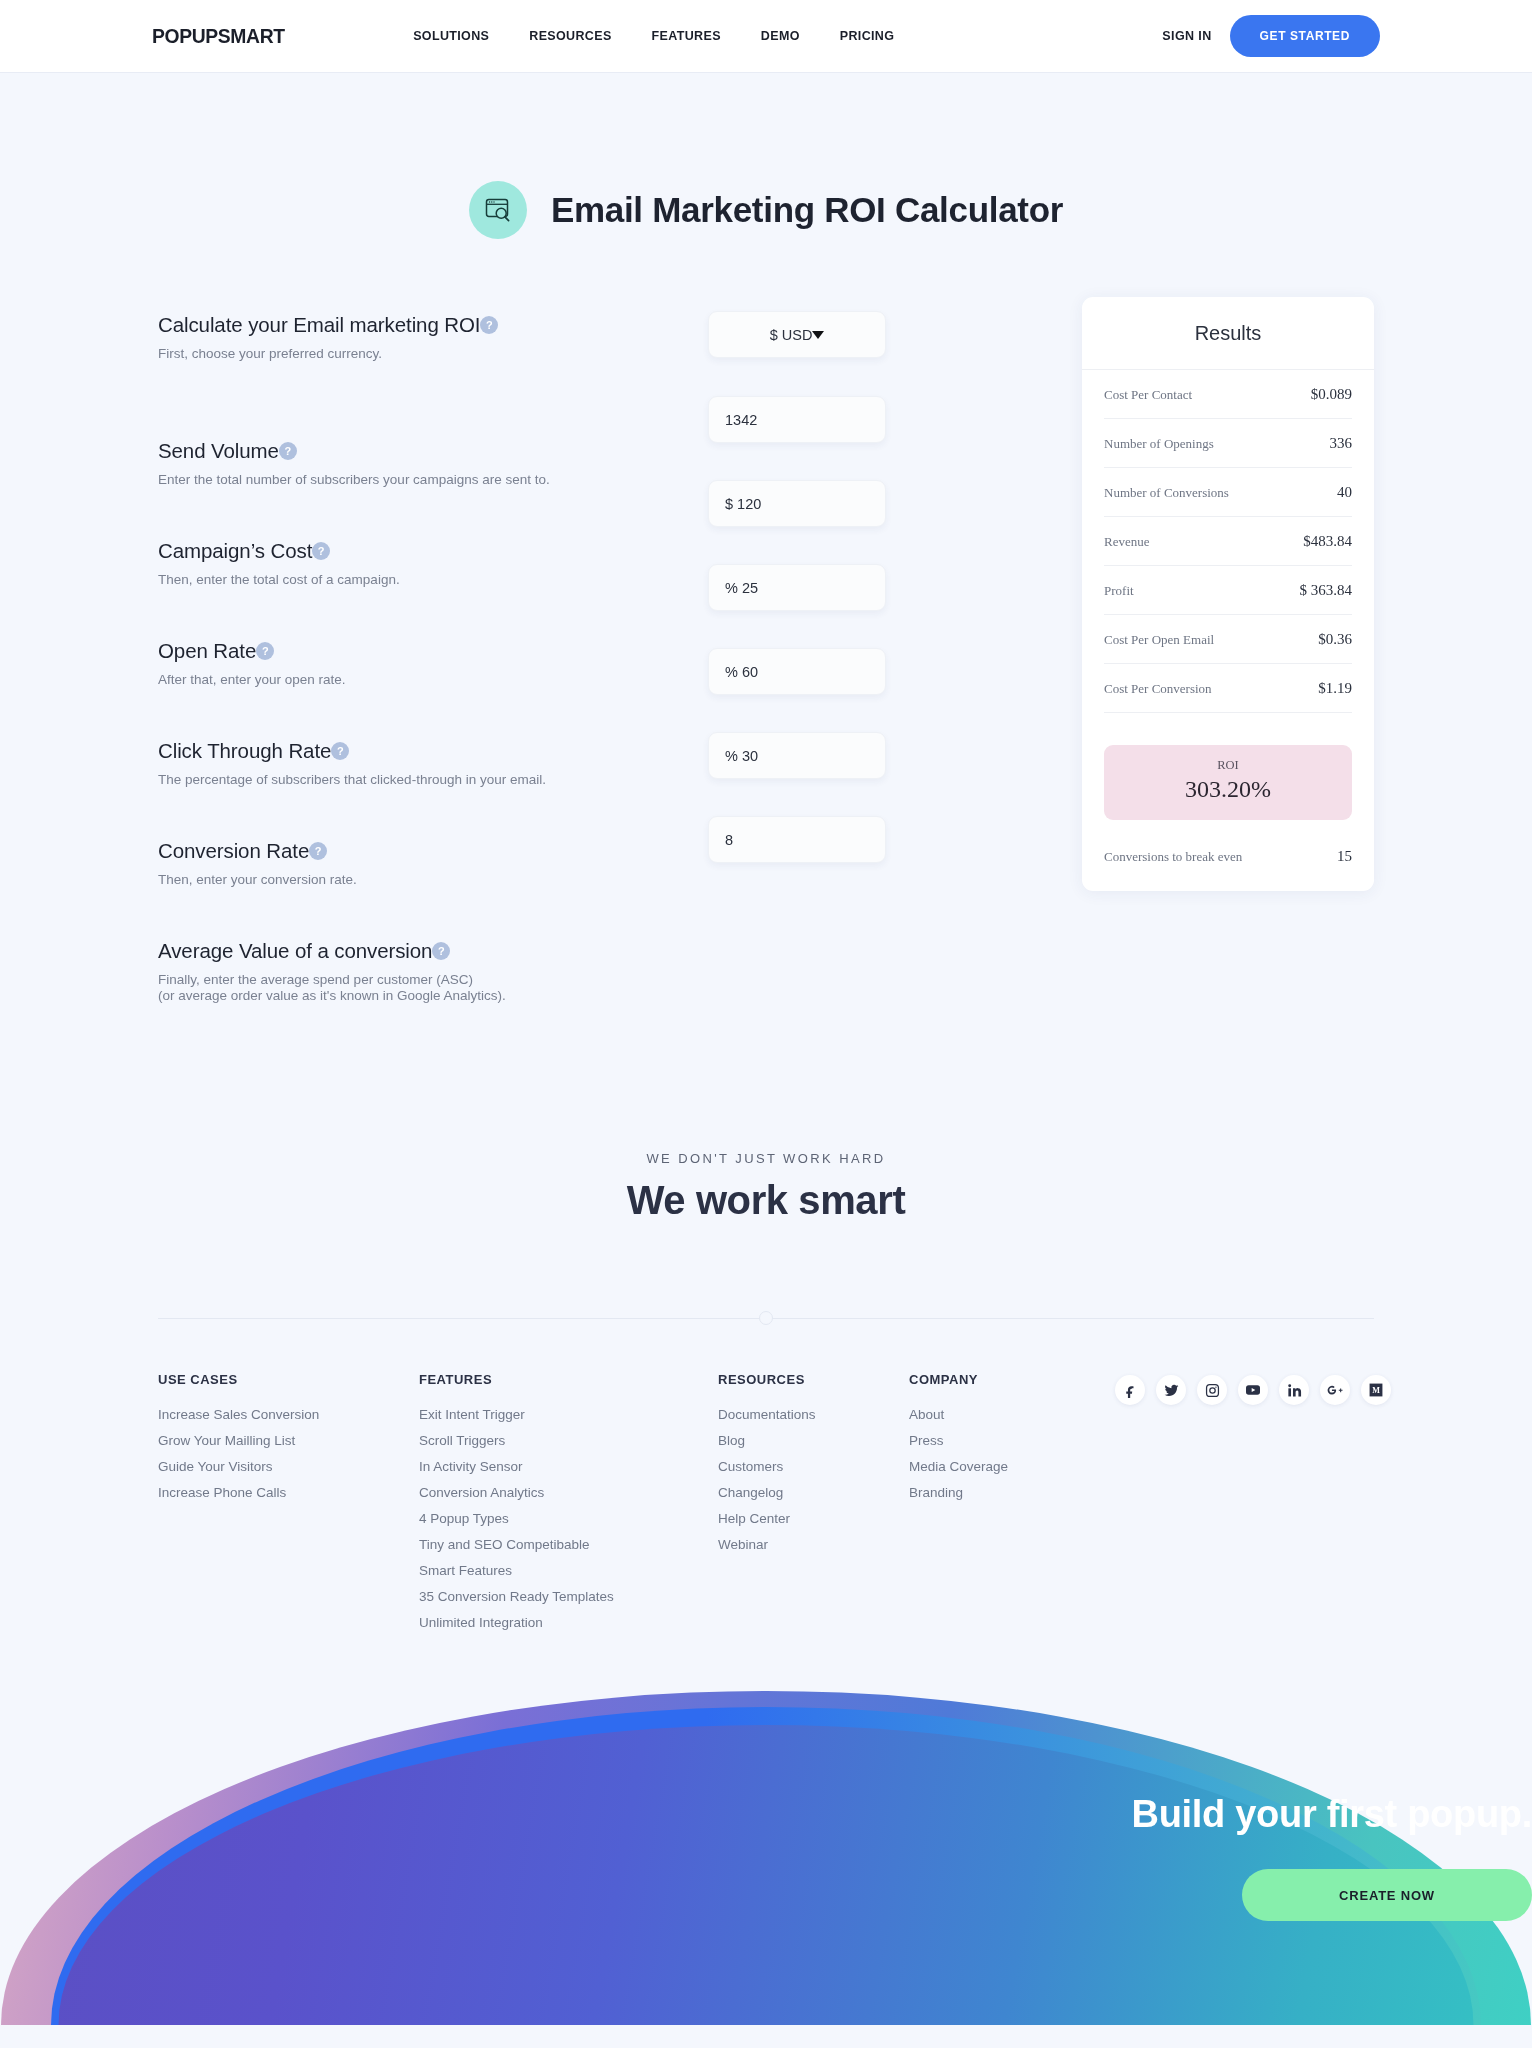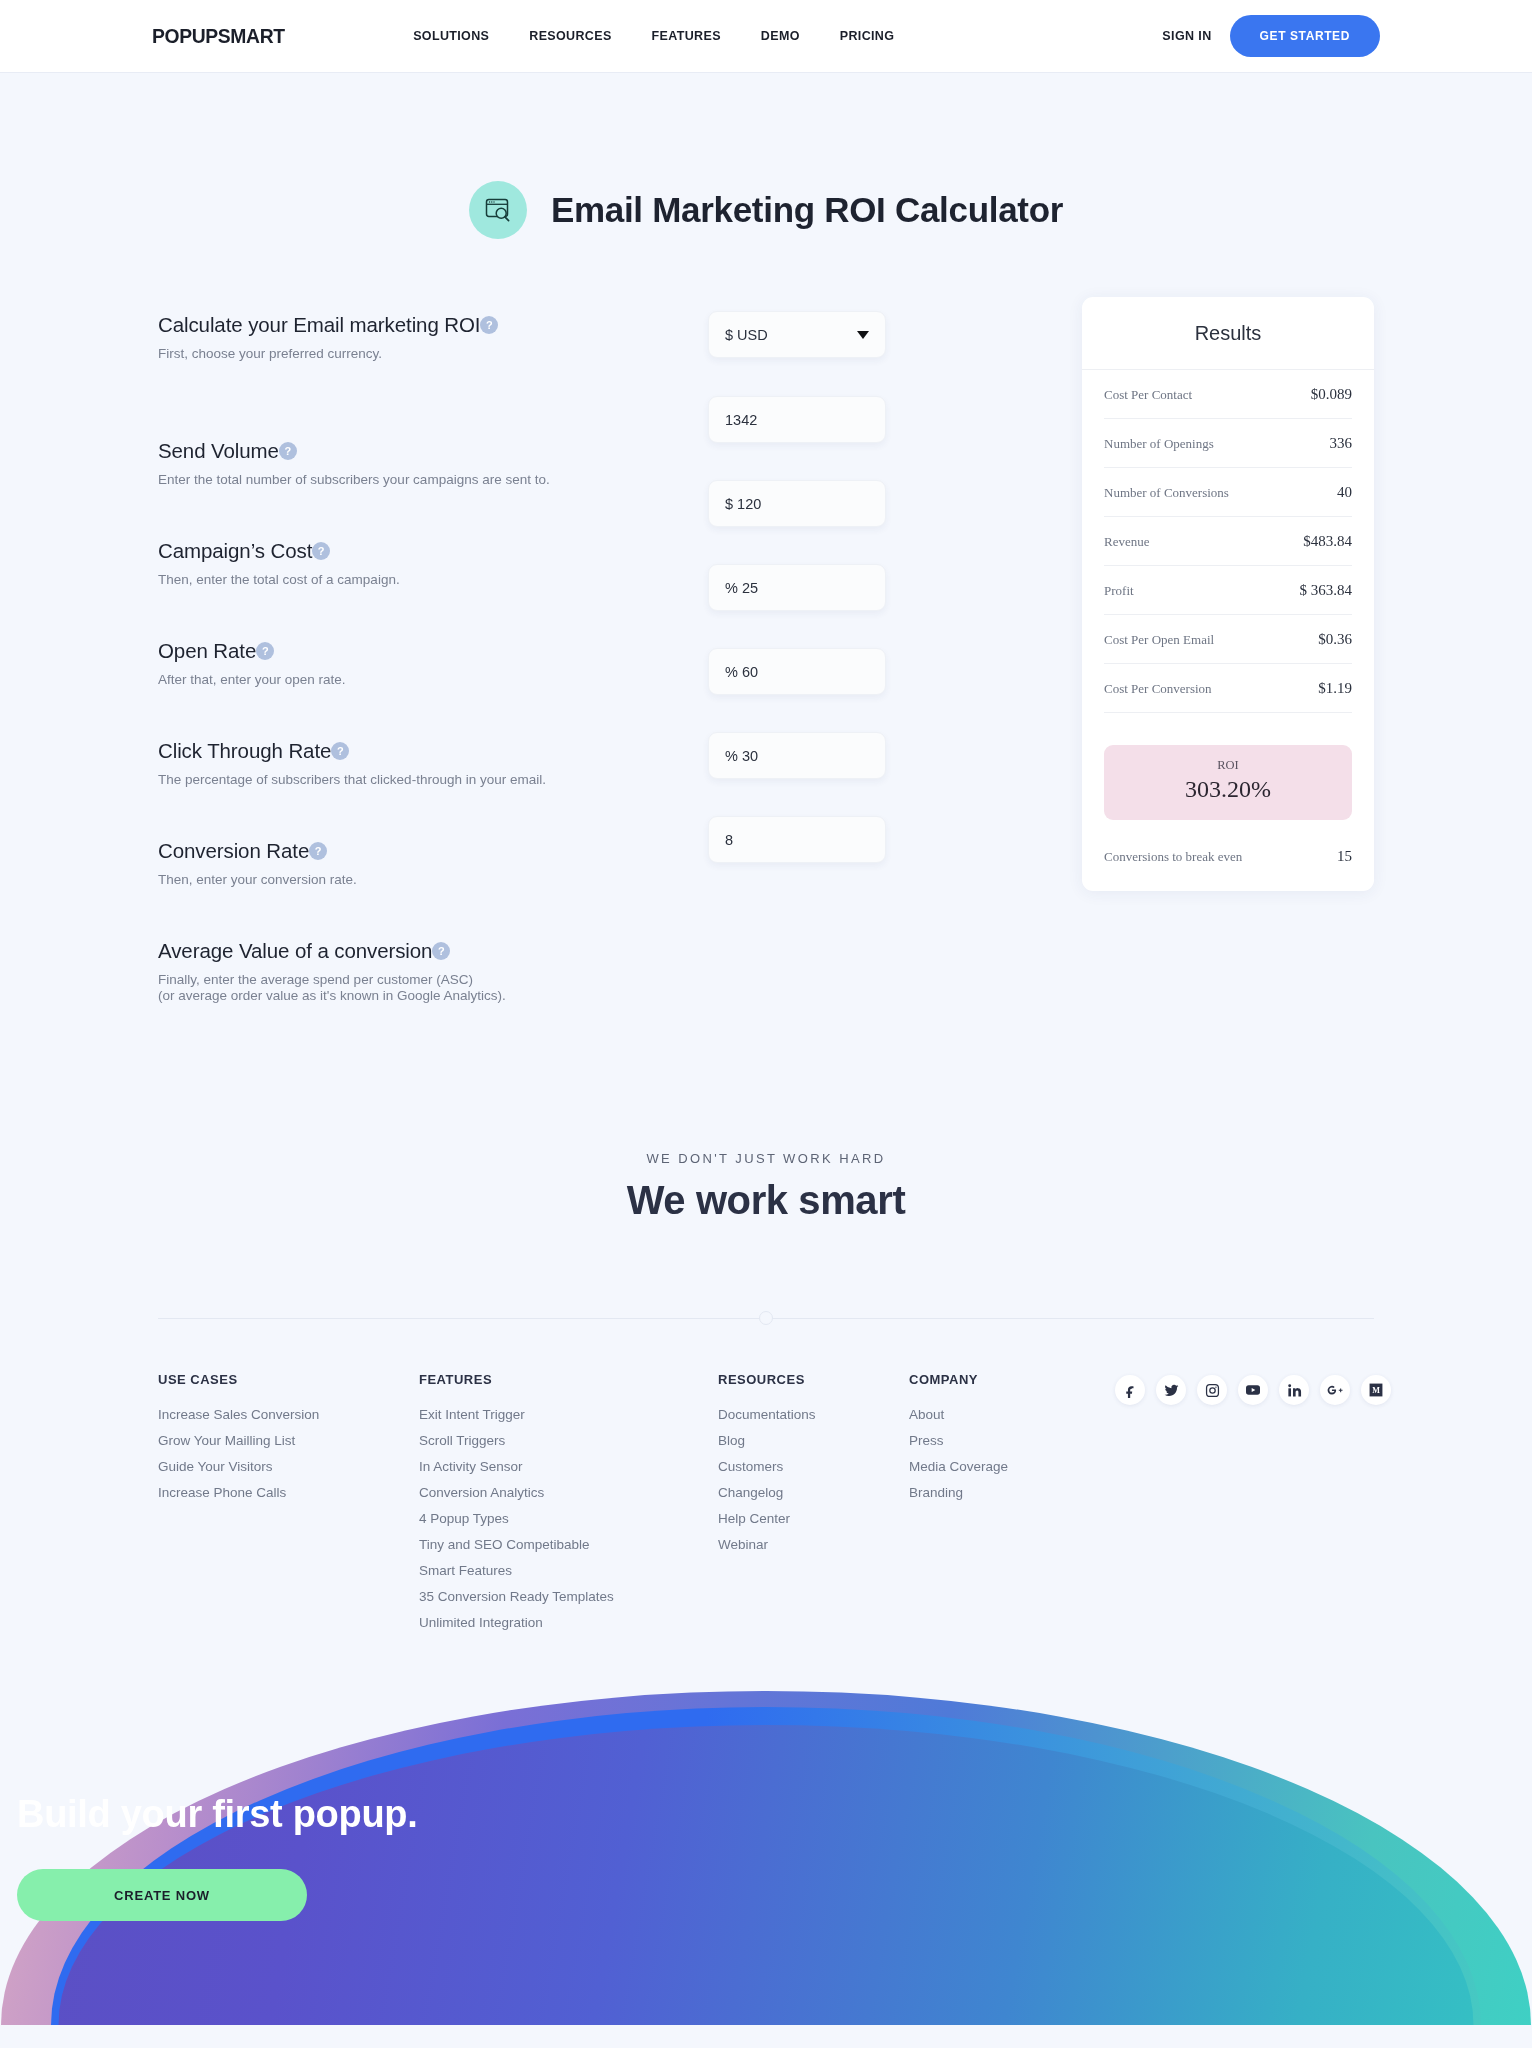--- a/index.html
+++ b/index.html
@@ -144,21 +144,21 @@
     border-radius: 9px;
     box-shadow: 0 3px 7px rgba(40,60,110,0.055);
     display: flex;
     align-items: center;
     padding: 0 16px;
     font-size: 14.5px;
     color: #2b313e;
     font-family: "Liberation Sans", sans-serif;
     outline: none;
   }
-  .inp.select { justify-content: space-between; cursor: pointer; }
+  .inp.select { justify-content: center; cursor: pointer; }
   .caret {
     width: 0; height: 0;
     border-left: 6px solid transparent;
     border-right: 6px solid transparent;
     border-top: 8px solid #101114;
   }
 
   
   .results-col { flex: none; margin-left: auto; }
   .results-card {
@@ -307,21 +307,21 @@
   .dome-main {
     width: 1415px; height: 300px; bottom: 0;
     background: linear-gradient(100deg, #5b4fc4 0%, #5a52cb 18%, #5160d3 40%, #3f86d0 68%, #36b0c6 88%, #35bfc4 100%);
   }
   .cta-inner {
     position: absolute;
     left: 17px; right: 0; bottom: 0;
     height: 300px;
     display: flex;
     flex-direction: column;
-    align-items: flex-start;
+    align-items: flex-end;
     z-index: 4;
   }
   .cta-title {
     margin-top: 68px;
     font-size: 38px;
     font-weight: 700;
     color: #ffffff;
     letter-spacing: -0.3px;
   }
   .btn-create {

